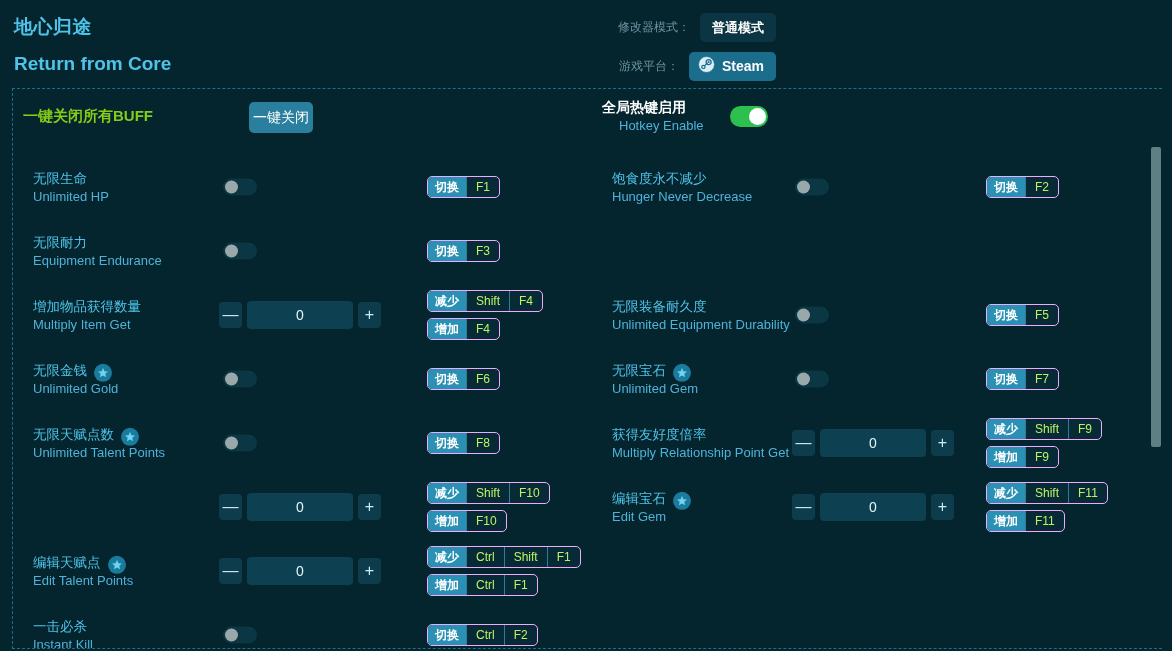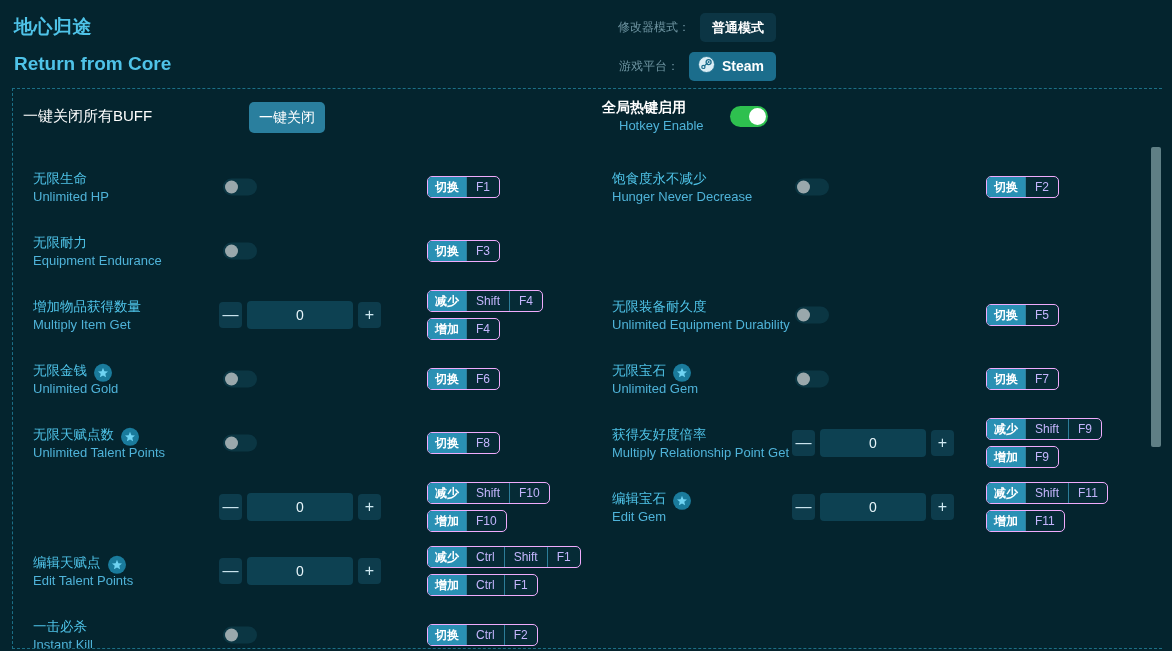--- a/index.html
+++ b/index.html
@@ -107,33 +107,33 @@
   
   .topbar {
     position: relative;
     height: 66px;
   }
   .buff-label {
     position: absolute;
     left: 10px;
     top: 18px;
     font-size: 15px;
-    color: #ffffff;
-    font-weight: normal;
+    color: #84cc16;
+    font-weight: bold;
   }
   .buff-btn {
     position: absolute;
     left: 236px;
     top: 13px;
     background: #2a7f9e;
     color: #ffffff;
     font-size: 14px;
     border: none;
     border-radius: 5px;
-    width: 76px;
+    width: 64px;
     height: 31px;
     cursor: pointer;
   }
   .hotkey-block {
     position: absolute;
     left: 589px;
     top: 9px;
     display: flex;
     align-items: center;
   }
@@ -296,21 +296,21 @@
     background: #2a90b4;
     color: #ffffff;
     font-size: 12px;
     font-weight: bold;
     padding: 0 7px;
     display: flex;
     align-items: center;
     line-height: 20px;
   }
   .kbadge .key {
-    color: #c4b5fd;
+    color: #bef264;
     font-size: 12px;
     padding: 0 9px;
     display: flex;
     align-items: center;
     border-left: 1px solid #2d7d99;
     line-height: 20px;
     min-width: 30px;
     justify-content: center;
   }
   .kbadge .key:first-child { border-left: none; }

